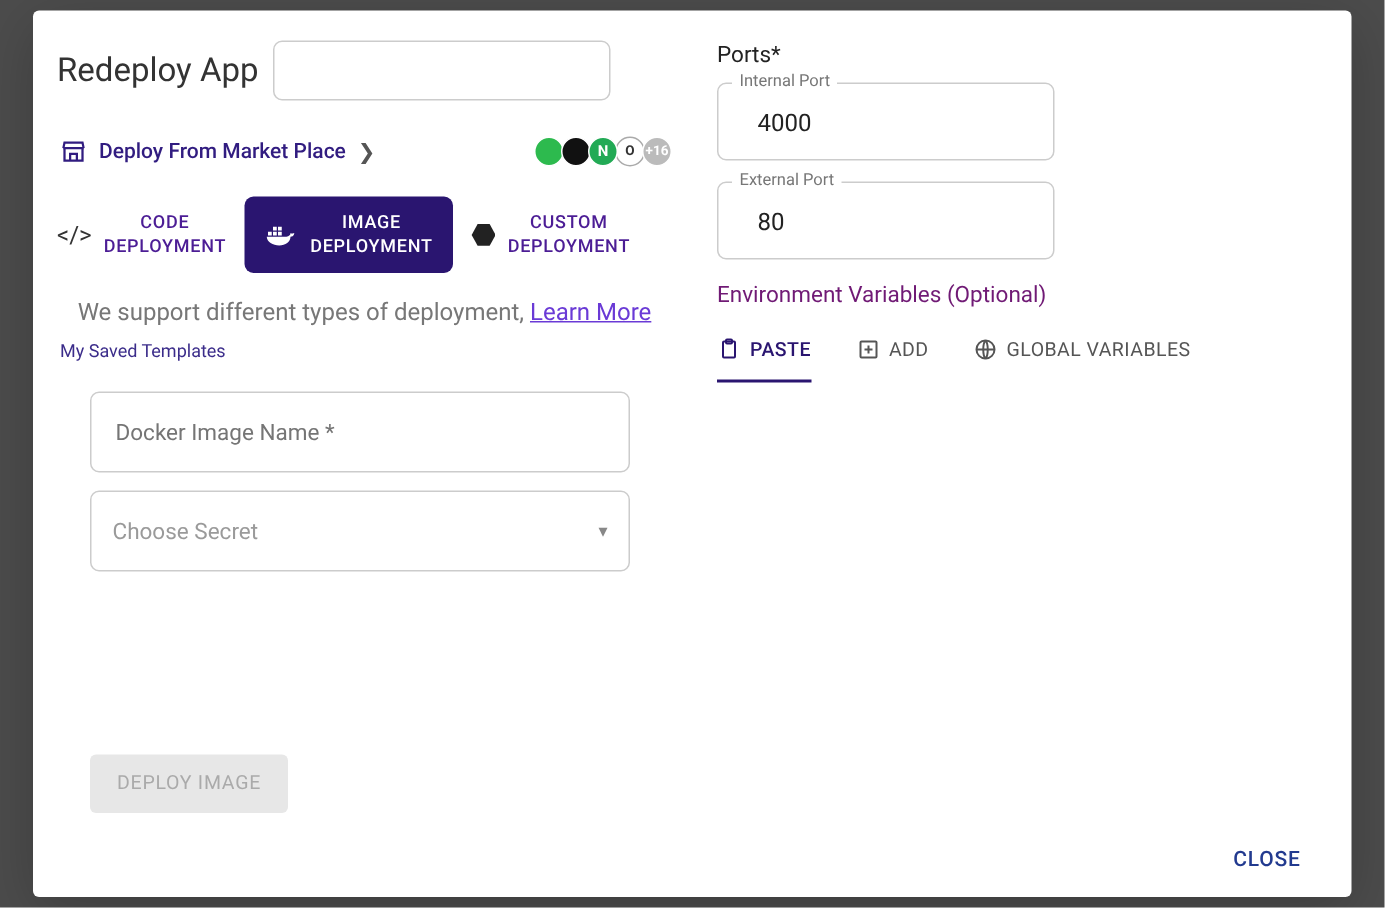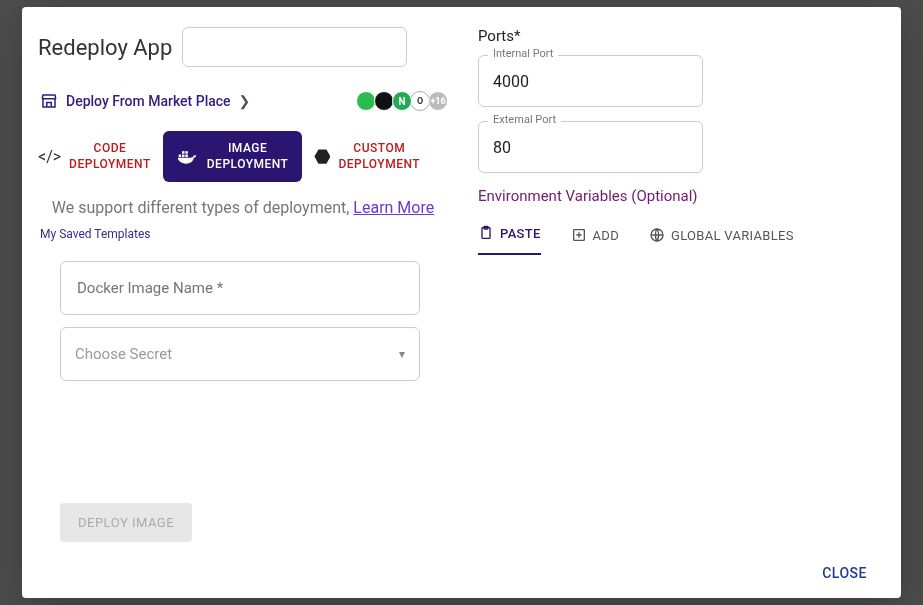--- a/index.html
+++ b/index.html
@@ -25,21 +25,21 @@
   .market-link { display:flex; align-items:center; gap:8px; color:#311c80; font-size:14px; font-weight:500; cursor:pointer; }
   .chev { font-size:14px; color:#555; }
   .badges { margin-left:auto; display:flex; gap:0px; }
   .badge { width:20px; height:20px; border-radius:50%; display:flex; align-items:center; justify-content:center; font-size:9px; font-weight:bold; color:#fff; margin-left:-2px; border:1px solid #fff;}
   .b1{background:#2dba4e;} .b2{background:#111;} .b3{background:#22aa55;border-radius:50%;position:relative;}
   .b3::after{content:"N";color:#fff;font-size:10px;} 
   .b4{background:#fff;color:#333;border:1px solid #aaa;} .b5{background:#bbb;}
 
   .deploy-types { display:flex; align-items:center; gap:12px; margin-bottom:16px; }
   .dtype { display:flex; align-items:center; gap:8px; }
-  .dtype-label { font-size:12px; text-align:center; line-height:1.3; color:#b91c1c; font-weight:500; letter-spacing:0.5px; }
+  .dtype-label { font-size:12px; text-align:center; line-height:1.3; color:#4c1d95; font-weight:500; letter-spacing:0.5px; }
   .dtype.active .dtype-box {
     background:#2a1570; color:#fff; border-radius:6px; padding:10px 14px;
     display:flex; align-items:center; gap:10px;
   }
   .dtype.active .dtype-label{ color:#fff; }
   .code-icon{font-size:16px;color:#333;}
   .gear-hex{width:16px;height:16px;background:#222; clip-path:polygon(25% 5%,75% 5%,100% 50%,75% 95%,25% 95%,0 50%);}
   .docker-svg{width:20px;height:16px;}
 
   .support-line { font-size:16px; color:#777; text-align:center; margin:12px 0 4px; }
@@ -63,26 +63,26 @@
 
   
   .ports-title { font-size:15px; color:#222; margin-bottom:10px; }
   .field-wrap { position:relative; width:225px; margin-bottom:14px; }
   .field-wrap .float-label {
     position:absolute; top:-8px; left:10px; background:#fff; padding:0 5px;
     font-size:11px; color:#777;
   }
   .field-wrap input {
     width:100%; height:52px; border:1px solid #ccc; border-radius:6px;
-    padding:0 14px; font-size:16px; color:#222;
+    padding:0 26px; font-size:16px; color:#222;
   }
 
   .env-title { font-size:15px; color:#701a75; margin:10px 0 20px; }
 
-  .tabrow { display:flex; gap:30px; align-items:flex-end; margin-bottom:18px; }
+  .tabrow { display:flex; gap:30px; align-items:flex-start; margin-bottom:18px; }
   .tab { display:flex; align-items:center; gap:6px; font-size:13px; color:#555; letter-spacing:0.3px; cursor:pointer; padding-bottom:12px; }
   .tab.active { color:#2a1570; border-bottom:2px solid #2a1570; font-weight:500; }
   .tab svg{width:16px;height:16px;}
 
   .env-box {
     margin-left:22px; width:360px; min-height:74px; border:1px solid #ccc; border-radius:6px;
     padding:18px 14px; position:relative;
   }
   .env-box textarea {
     width:100%; height:40px; border:none; resize:none; outline:none;

